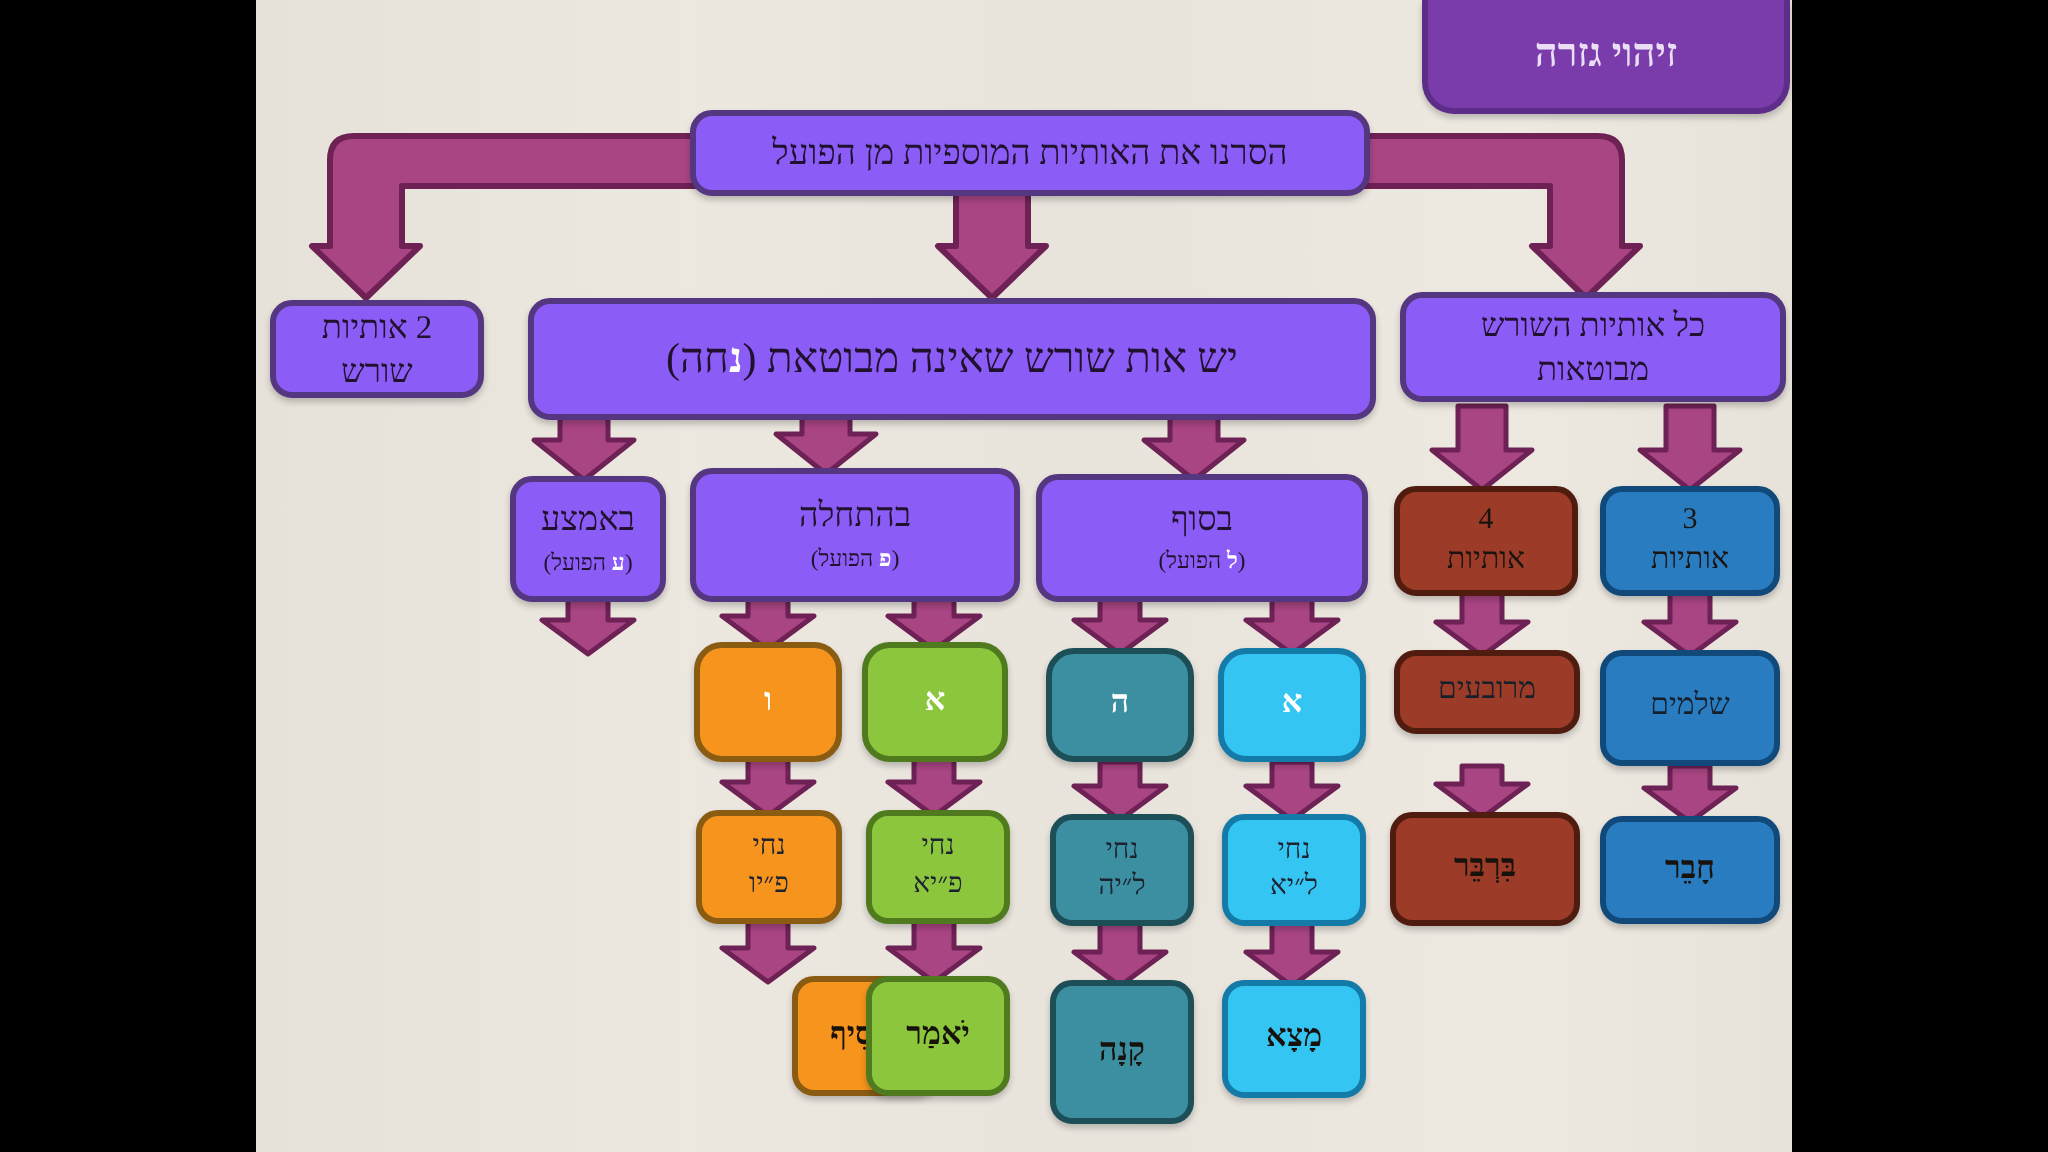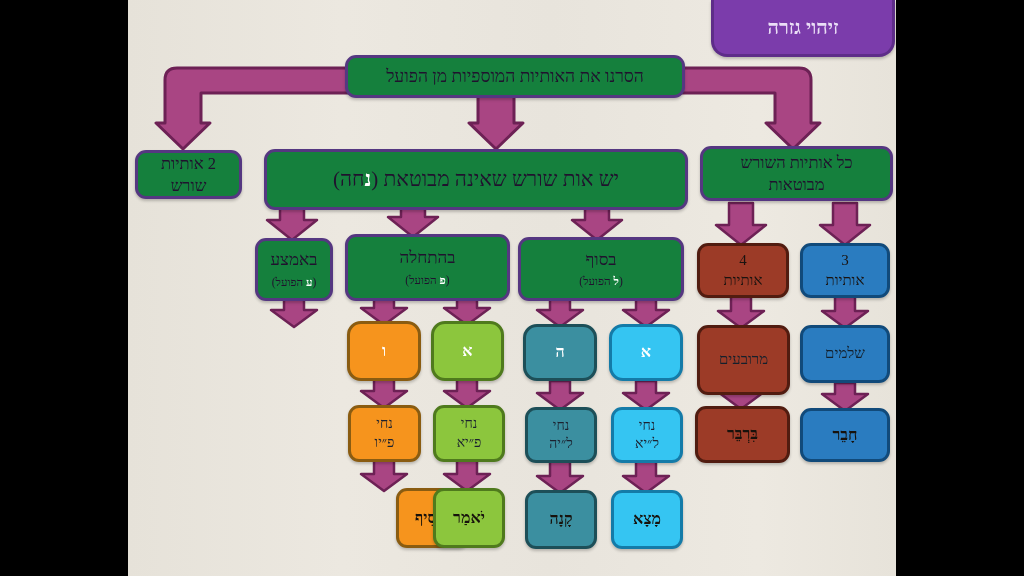--- a/index.html
+++ b/index.html
@@ -4,21 +4,21 @@
 <style>
   html,body{margin:0;padding:0;background:#000;}
   .screen{position:relative;width:1024px;height:576px;background:#000;overflow:hidden;
           font-family:"DejaVu Sans",sans-serif;}
   .slide{position:absolute;left:128px;top:0;width:768px;height:576px;
          background:linear-gradient(90deg,#e6e2d9 0%,#ece8e0 28%,#e8e4dc 55%,#ede9e1 82%,#e7e3da 100%);}
   svg.arrows{position:absolute;left:0;top:0;width:1024px;height:576px;z-index:1;}
   .box{position:absolute;z-index:2;box-sizing:border-box;border:3px solid;border-radius:11px;
        display:flex;flex-direction:column;align-items:center;justify-content:center;
        text-align:center;direction:rtl;line-height:1.3;box-shadow:0 2px 3px rgba(0,0,0,.22);font-family:Liberation Serif, serif;}
-  .purple{background:#15803d;border-color:#553781;color:#20122e;}
+  .purple{background:#8b5cf6;border-color:#553781;color:#20122e;}
   .titlebox{background:#7b3cab;border-color:#5e2d89;border-top:none;color:#eadef6;
             border-radius:0 0 16px 16px;font-weight:bold;font-size:20px;}
   .orange{background:#f6941d;border-color:#8a5c11;}
   .green {background:#8cc63d;border-color:#4f7a1d;}
   .teal  {background:#3b8fa0;border-color:#1d4f58;}
   .cyan  {background:#35c5f2;border-color:#147ba8;}
   .brown {background:#996227;border-color:#53350f;}
   .brick {background:#9c3b27;border-color:#511c10;}
   .blue  {background:#2a7cc0;border-color:#114a7a;}
   .letter{color:#fff;font-weight:bold;font-size:16px;border-radius:14px;}
@@ -149,21 +149,21 @@
   </div>
   <div class="box green letter" style="left:431px;top:321px;width:73px;height:60px;">
     <span>א</span>
   </div>
   <div class="box teal letter" style="left:523px;top:324px;width:74px;height:57px;">
     <span>ה</span>
   </div>
   <div class="box cyan letter" style="left:609px;top:324px;width:74px;height:57px;">
     <span>א</span>
   </div>
-  <div class="box brick type-lbl" style="left:697px;top:325px;width:93px;height:70px;">
+  <div class="box brick type-lbl" style="left:697px;top:325px;width:93px;height:42px;">
     <span>מרובעים</span>
   </div>
   <div class="box blue type-lbl" style="left:800px;top:325px;width:90px;height:58px;">
     <span>שלמים</span>
   </div>
 
   <div class="box orange gizra" style="left:348px;top:405px;width:73px;height:57px;">
     <span>נחי</span>
     <span>פ״יו</span>
   </div>
@@ -185,19 +185,19 @@
   <div class="box blue example" style="left:800px;top:408px;width:90px;height:54px;">
     <span>חָבֵר</span>
   </div>
 
   <div class="box orange example" style="left:348px;top:488px;width:73px;height:60px;margin-left:48px;">
     <span>הוֹסִיף</span>
   </div>
   <div class="box green example" style="left:433px;top:488px;width:72px;height:60px;">
     <span>יֹאמַר</span>
   </div>
-  <div class="box teal example" style="left:525px;top:490px;width:72px;height:59px;text-align:center;">
+  <div class="box teal example" style="left:525px;top:490px;width:72px;height:72px;text-align:center;">
     <span>קָנָה</span>
   </div>
   <div class="box cyan example" style="left:611px;top:490px;width:72px;height:59px;">
     <span>מָצָא</span>
   </div>
 </div>
 
 </body></html>

